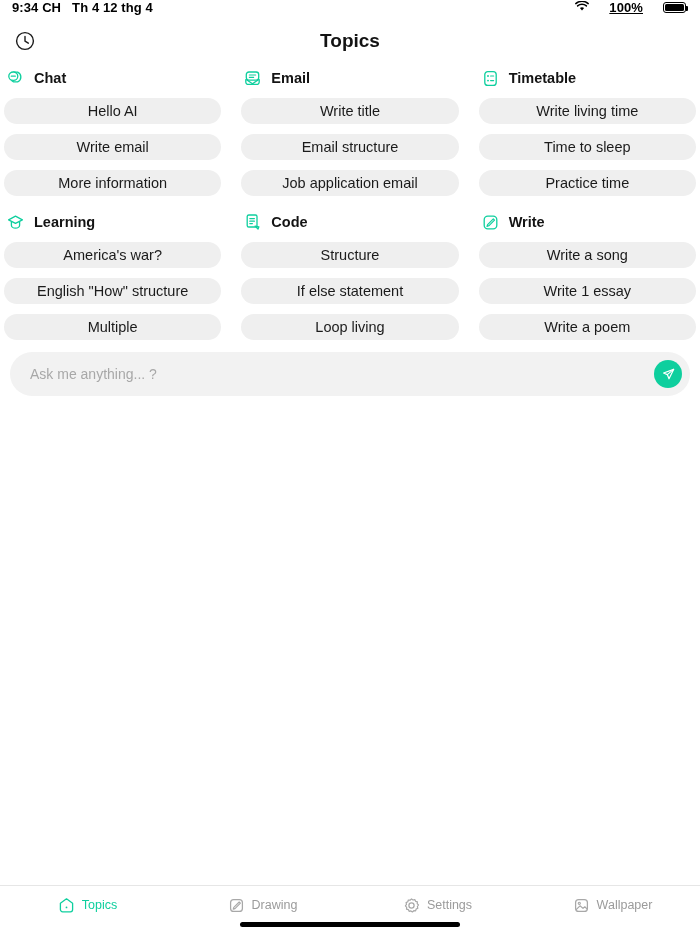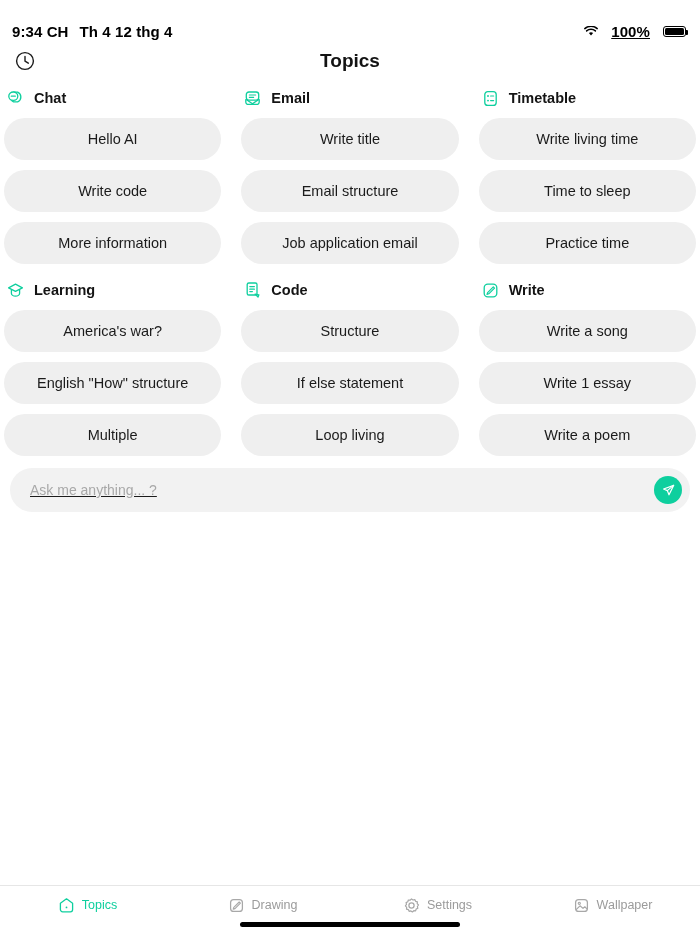--- a/index.html
+++ b/index.html
@@ -14,31 +14,30 @@
     background: #ffffff;
     color: #111111;
     overflow: hidden;
     position: relative;
   }
 
   
   .statusbar {
     height: 20px;
     display: flex;
-    align-items: flex-end;
+    align-items: flex-start;
     justify-content: space-between;
     padding: 0 14px 0 12px;
-    font-size: 15px;
+    font-size: 13px;
     font-weight: bold;
     color: #000;
     letter-spacing: 0.1px;
-    margin-top: 20px;
   }
   .status-left { display: flex; align-items: center; gap: 11px; }
-  .status-right { display: flex; align-items: center; gap: 13px; text-decoration: underline; }
+  .status-right { display: flex; align-items: center; gap: 20px; text-decoration: underline; }
   .battery-shell {
     width: 23px; height: 11px;
     border: 1px solid #000;
     border-radius: 3px;
     position: relative;
     display: inline-block;
   }
   .battery-shell::after {
     content: "";
     position: absolute;
@@ -95,21 +94,21 @@
     width: 19px; height: 19px;
     display: flex; align-items: center; justify-content: center;
     flex: 0 0 19px;
   }
   .cat-label {
     font-size: 14.5px;
     font-weight: bold;
     color: #141414;
   }
   .chip {
-    height: 42px;
+    height: 26px;
     margin-bottom: 10px;
     background: #efefef;
     border-radius: 21px;
     display: flex;
     align-items: center;
     justify-content: center;
     font-size: 14.5px;
     color: #1b1b1b;
     cursor: pointer;
     user-select: none;
@@ -127,21 +126,20 @@
     padding: 0 8px 0 20px;
   }
   .composer-input {
     flex: 1;
     border: none;
     outline: none;
     background: transparent;
     font-family: "Liberation Sans", sans-serif;
     font-size: 14px;
     color: #1b1b1b;
-    text-decoration: underline;
   }
   .composer-input::placeholder { color: #a8a8a8; }
   .send-btn {
     width: 28px; height: 28px;
     border-radius: 50%;
     background: #0ecf9e;
     display: flex; align-items: center; justify-content: center;
     cursor: pointer;
     flex: 0 0 28px;
   }
@@ -221,21 +219,21 @@
         <svg width="19" height="19" viewBox="0 0 19 19">
           <path d="M11.7 3.2 A5.3 5.3 0 0 1 11.7 12.9 L7.6 12.9 A5.3 5.3 0 0 1 7.6 3.2 Z" stroke="#0ecf9e" stroke-width="1.3" fill="none"></path>
           <ellipse cx="7.3" cy="7.2" rx="4.5" ry="4.2" stroke="#0ecf9e" stroke-width="1.3" fill="#fff"></ellipse>
           <path d="M5.3 7.2 H9.3" stroke="#0ecf9e" stroke-width="1.3" stroke-linecap="round"></path>
         </svg>
       </span>
       <span class="cat-label">Chat</span>
     </div>
     <div class="chip-group">
       <div class="chip">Hello AI</div>
-      <div class="chip">Write code</div>
+      <div class="chip">Write email</div>
       <div class="chip">More information</div>
     </div>
   </div>
 
   <div>
     <div class="cat-header">
       <span class="cat-icon">
         <svg width="19" height="19" viewBox="0 0 19 19">
           <rect x="3.3" y="3.0" width="12.4" height="8.2" rx="2.6" stroke="#0ecf9e" stroke-width="1.3" fill="none"></rect>
           <path d="M6.4 6.0 H12.6 M6.4 8.4 H10.6" stroke="#0ecf9e" stroke-width="1.2" stroke-linecap="round"></path>

